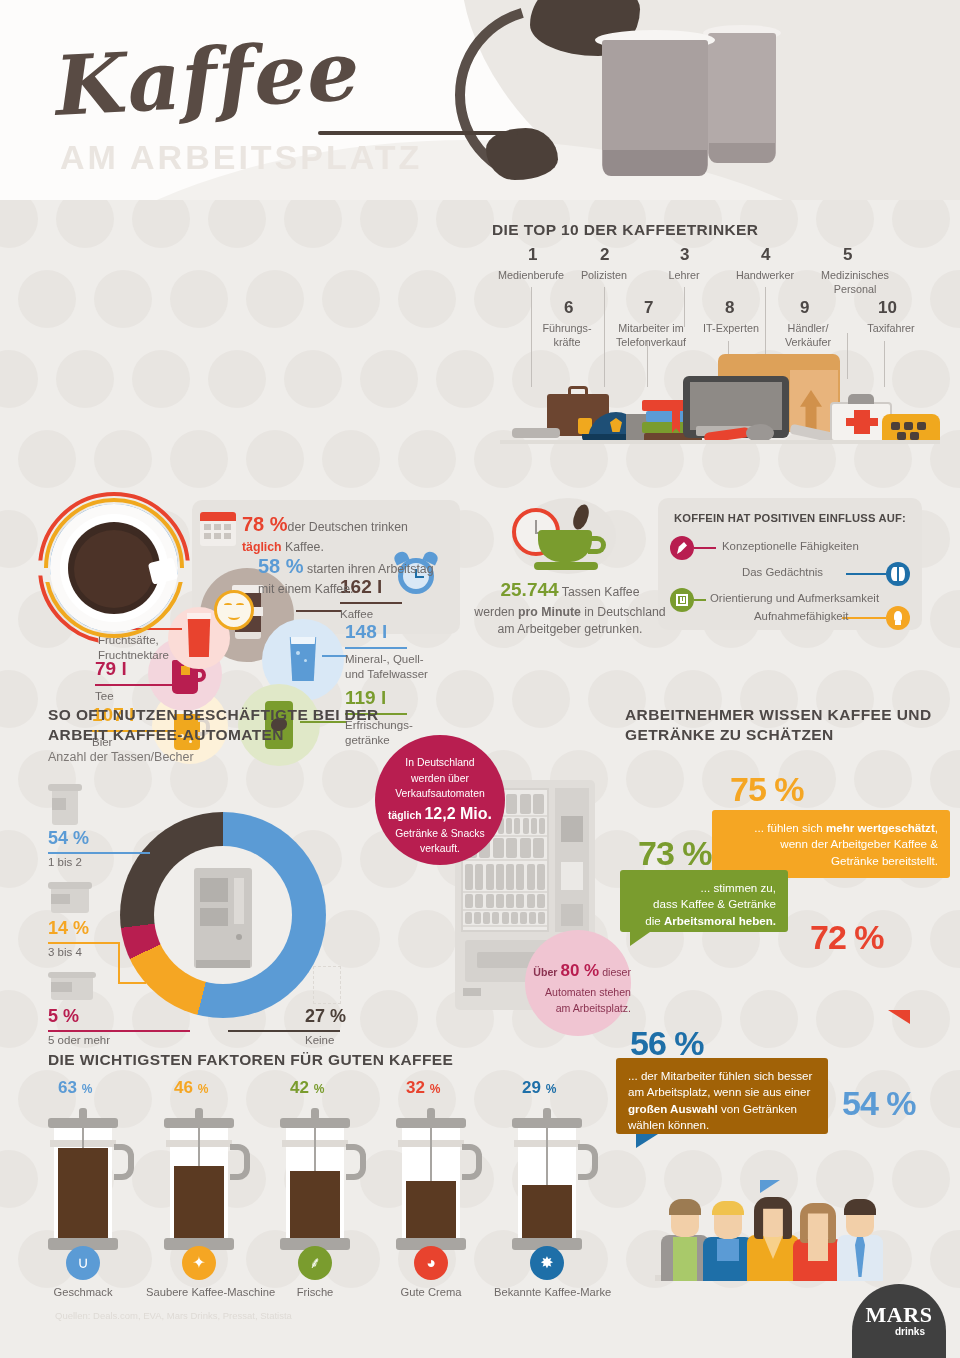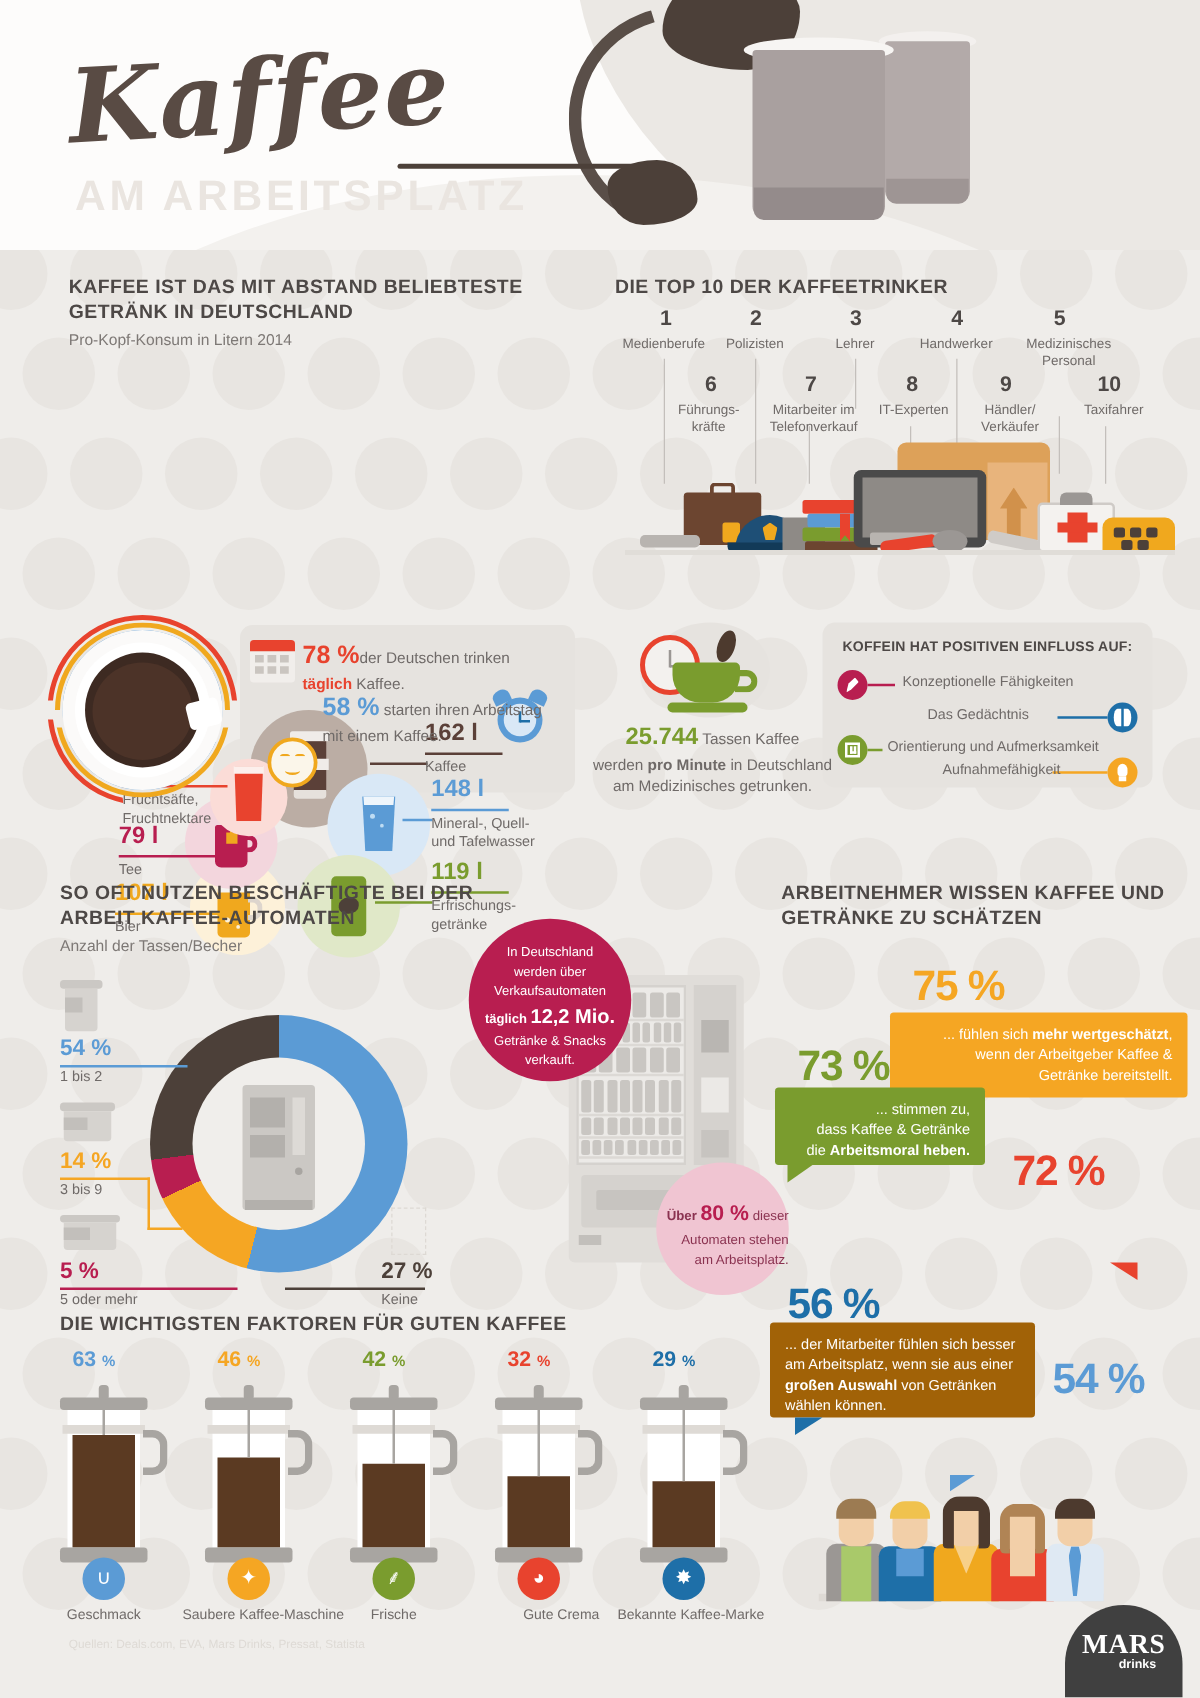--- a/index.html
+++ b/index.html
@@ -323,24 +323,20 @@
     <div class="cup" style="left:595px;top:30px;width:120px;height:158px;">
       <div class="cup-lid" style="left:0;top:0;width:120px;height:20px;background:#f7f5f3;"></div>
       <div class="cup-body" style="left:7px;top:10px;width:106px;height:135px;background:#a9a09f;border-radius:3px 3px 10px 10px;"></div>
       <div class="cup-base" style="left:8px;top:120px;width:104px;height:26px;background:#948b8b;"></div>
     </div>
 
     <div class="logo-script">Kaffee</div>
     <div class="logo-sub">AM ARBEITSPLATZ</div>
   </div>
 
-  <div style="position:absolute;left:55px;top:220px;width:420px;z-index:2;">
-    <div class="section-title">KAFFEE IST DAS MIT ABSTAND BELIEBTESTE GETRÄNK IN DEUTSCHLAND</div>
-    <div class="section-sub">Pro-Kopf-Konsum in Litern 2014</div>
-  </div>
 
   <div style="position:absolute;left:0;top:280px;width:480px;height:230px;z-index:2;">
 
     <div class="bev-circle" style="left:200px;top:288px;width:94px;height:94px;background:#bbada4;"></div>
     <div class="ic" style="left:231px;top:305px;width:34px;height:58px;">
       <div style="position:absolute;left:1px;top:0;width:32px;height:8px;background:#f0ece9;border-radius:2px;"></div>
       <div style="position:absolute;left:4px;top:8px;width:26px;height:42px;background:#5b4038;border-radius:0 0 3px 3px;"></div>
       <div style="position:absolute;left:2px;top:22px;width:30px;height:9px;background:#f0ece9;"></div>
       <div style="position:absolute;left:4px;top:47px;width:26px;height:7px;background:#e6e1dc;border-radius:0 0 3px 3px;"></div>
     </div>
@@ -548,21 +544,21 @@
     <div style="position:absolute;left:68px;top:28px;width:72px;height:48px;">
       <div style="position:absolute;left:0;top:4px;width:54px;height:32px;background:#7a9c2e;border-radius:4px 4px 22px 22px;"></div>
       <div style="position:absolute;left:50px;top:10px;width:18px;height:18px;border:5px solid #7a9c2e;border-left:none;border-radius:0 10px 10px 0;"></div>
       <div style="position:absolute;left:-4px;top:36px;width:64px;height:8px;background:#7a9c2e;border-radius:4px;"></div>
       <div style="position:absolute;left:36px;top:-22px;width:14px;height:26px;background:#4d3a2e;border-radius:60% 40% 60% 40%;transform:rotate(12deg);"></div>
     </div>
     <div style="position:absolute;left:0;top:78px;width:200px;font-size:12.3px;color:#6f6a68;line-height:1.45;">
       <span style="font-size:19px;font-weight:bold;color:#7a9c2e;">25.744</span>
       <span>Tassen Kaffee</span><br>
       <span>werden </span><b>pro Minute</b><span> in Deutschland</span><br>
-      <span>am Medizinisches getrunken.</span>
+      <span>am Arbeitgeber getrunken.</span>
     </div>
   </div>
 
   <div class="panel" style="left:658px;top:498px;width:264px;height:132px;z-index:1;"></div>
   <div style="position:absolute;left:658px;top:498px;width:264px;height:132px;z-index:3;">
     <div style="position:absolute;left:0;top:14px;width:264px;text-align:center;font-size:11.2px;font-weight:bold;color:#4d4846;letter-spacing:.2px;">KOFFEIN HAT POSITIVEN EINFLUSS AUF:</div>
 
     <div style="position:absolute;left:12px;top:38px;width:240px;height:24px;">
       <div style="position:absolute;left:0;top:0;width:24px;height:24px;background:#b81e50;border-radius:50%;">
         <div style="position:absolute;left:7px;top:6px;width:10px;height:12px;background:#fff;clip-path:polygon(0 100%,18% 40%,70% 0,100% 30%,40% 80%);"></div>
@@ -629,21 +625,21 @@
     <div style="position:absolute;left:48px;top:102px;width:44px;height:32px;">
       <div style="position:absolute;left:0;top:0;width:44px;height:7px;background:#cbc8c4;border-radius:3px;"></div>
       <div style="position:absolute;left:3px;top:7px;width:38px;height:24px;background:#d6d3cf;border-radius:0 0 3px 3px;"></div>
       <div style="position:absolute;left:3px;top:12px;width:19px;height:10px;background:#c2bfbb;"></div>
     </div>
     <div class="donut-lbl-val" style="left:48px;top:138px;color:#f5a623;">14 %</div>
     <div style="position:absolute;left:48px;top:162px;width:2px;height:0;background:#f5a623;"></div>
     <div style="position:absolute;left:48px;top:162px;width:72px;height:2px;background:#f5a623;"></div>
     <div style="position:absolute;left:118px;top:162px;width:2px;height:42px;background:#f5a623;"></div>
     <div style="position:absolute;left:118px;top:202px;width:28px;height:2px;background:#f5a623;"></div>
-    <div class="donut-lbl-txt" style="left:48px;top:166px;">3 bis 9</div>
+    <div class="donut-lbl-txt" style="left:48px;top:166px;">3 bis 4</div>
 
     <div style="position:absolute;left:48px;top:192px;width:48px;height:30px;">
       <div style="position:absolute;left:0;top:0;width:48px;height:6px;background:#cbc8c4;border-radius:3px;"></div>
       <div style="position:absolute;left:3px;top:6px;width:42px;height:22px;background:#d6d3cf;border-radius:0 0 3px 3px;"></div>
       <div style="position:absolute;left:3px;top:10px;width:21px;height:10px;background:#c2bfbb;"></div>
     </div>
     <div class="donut-lbl-val" style="left:48px;top:226px;color:#b81e50;">5 %</div>
     <div style="position:absolute;left:48px;top:250px;width:142px;height:2px;background:#b81e50;"></div>
     <div class="donut-lbl-txt" style="left:48px;top:254px;">5 oder mehr</div>
 
@@ -868,21 +864,21 @@
         <div style="position:absolute;left:-4px;top:36px;width:66px;height:7px;background:#dedad5;"></div>
         <div style="position:absolute;left:60px;top:40px;width:20px;height:36px;border:6px solid #a8a5a1;border-left:none;border-radius:0 12px 12px 0;"></div>
         <div style="position:absolute;left:4px;top:77px;width:50px;height:57px;background:#5b3a22;"></div>
         <div style="position:absolute;left:28px;top:14px;width:2px;height:63px;background:#a8a5a1;"></div>
         <div style="position:absolute;left:-6px;top:134px;width:70px;height:12px;background:#a8a5a1;border-radius:3px;"></div>
       </div>
       <div class="fp-pc" style="left:366px;top:0;color:#e8432e;">32 <span style="font-size:12px;">%</span></div>
       <div class="fp-badge" style="left:374px;top:168px;width:34px;height:34px;background:#e8432e;">
         <span style="color:#fff;font-size:16px;line-height:1;">◕</span>
       </div>
-      <div class="fp-lbl" style="left:356px;top:208px;width:106px;text-align:center;">Gute Crema</div>
+      <div class="fp-lbl" style="left:338px;top:208px;width:106px;text-align:center;">Gute Crema</div>
       <div class="fp" style="left:478px;top:26px;width:58px;height:150px;">
         <div style="position:absolute;left:0;top:22px;width:58px;height:112px;background:#ffffff;"></div>
         <div style="position:absolute;left:-6px;top:14px;width:70px;height:10px;background:#a8a5a1;border-radius:3px;"></div>
         <div style="position:absolute;left:25px;top:4px;width:8px;height:12px;background:#a8a5a1;border-radius:3px;"></div>
         <div style="position:absolute;left:-4px;top:36px;width:66px;height:7px;background:#dedad5;"></div>
         <div style="position:absolute;left:60px;top:40px;width:20px;height:36px;border:6px solid #a8a5a1;border-left:none;border-radius:0 12px 12px 0;"></div>
         <div style="position:absolute;left:4px;top:81px;width:50px;height:53px;background:#5b3a22;"></div>
         <div style="position:absolute;left:28px;top:14px;width:2px;height:67px;background:#a8a5a1;"></div>
         <div style="position:absolute;left:-6px;top:134px;width:70px;height:12px;background:#a8a5a1;border-radius:3px;"></div>
       </div>

